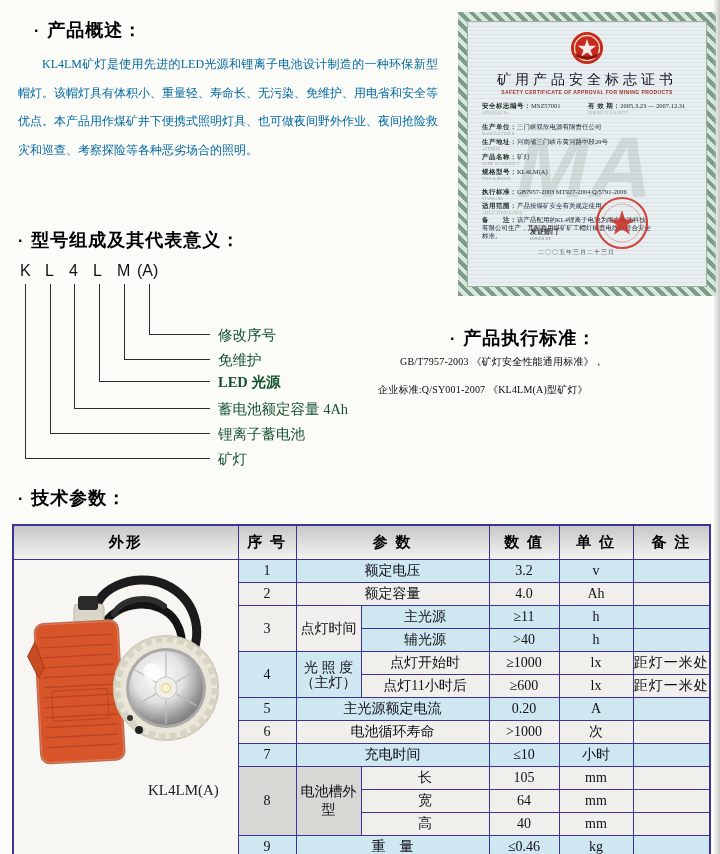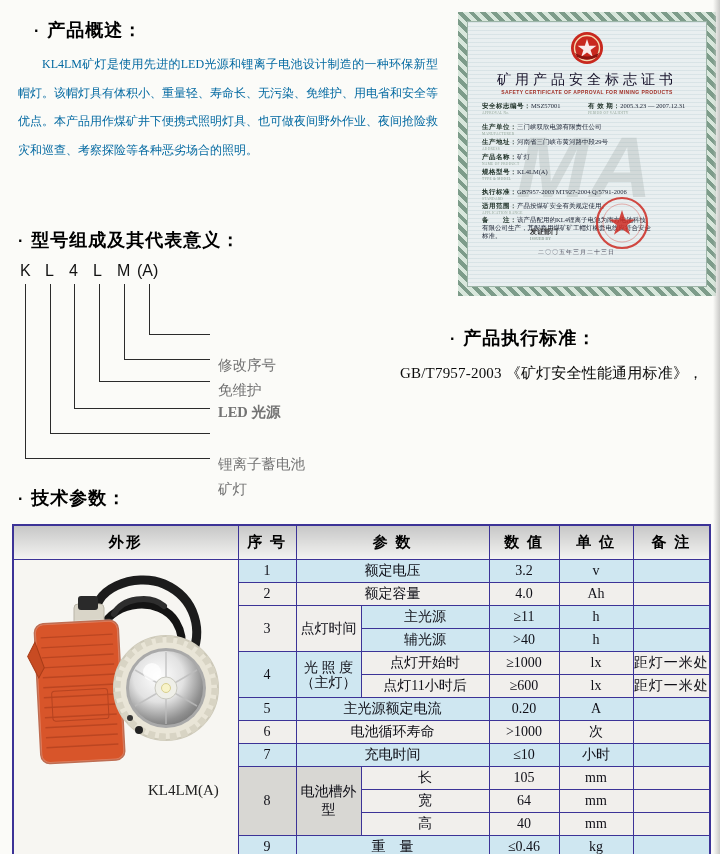--- a/index.html
+++ b/index.html
@@ -57,23 +57,23 @@
   #cert-remark{white-space:normal;width:170px;line-height:8px;}
   #cert-seal{position:absolute;left:125px;top:172px;}
   #cert-issuer{position:absolute;left:62px;top:205px;font-size:7px;font-weight:bold;color:#333;}
   #cert-date{position:absolute;left:70px;top:226px;font-size:6px;color:#445;letter-spacing:1px;}
   
   #model-diagram{position:absolute;left:18px;top:258px;width:420px;height:218px;}
   .model-letter{position:absolute;top:4px;font-size:16px;color:#111;font-family:"Liberation Sans","DejaVu Sans",sans-serif;}
   .dline{position:absolute;background:#2b2b2b;}
   .vline{width:1px;}
   .hline{height:1px;}
-  .model-label{position:absolute;left:200px;font-size:14.5px;color:#737373;white-space:nowrap;margin-top:30px;}
-  
-  #standards-block{position:absolute;left:378px;top:364px;width:342px;font-size:15px;color:#0a0a0a;}
+  .model-label{position:absolute;left:200px;font-size:14.5px;color:#14532d;white-space:nowrap;}
+  
+  #standards-block{position:absolute;left:378px;top:355px;width:342px;font-size:10px;color:#0a0a0a;}
   #standards-line1{margin-left:22px;letter-spacing:.2px;}
   #standards-line2{margin-top:14px;letter-spacing:.2px;}
   
   #tech-table{
     position:absolute;left:12px;top:524px;
     border-collapse:collapse;table-layout:fixed;width:699px;
     border:2px solid #3c3397;border-bottom-width:3px;
   }
   #tech-table td,#tech-table th{
     border:1px solid #3c3397;text-align:center;vertical-align:middle;
@@ -188,35 +188,37 @@
   <div class="dline vline" style="left:106px;top:26px;height:75px;"></div>
   <div class="dline hline" style="left:106px;top:101px;width:86px;"></div>
   <div class="model-label" style="top:93px;">免维护</div>
 
   <div class="dline vline" style="left:81px;top:26px;height:97px;"></div>
   <div class="dline hline" style="left:81px;top:123px;width:111px;"></div>
   <div class="model-label" style="top:115px;font-weight:bold;">LED 光源</div>
 
   <div class="dline vline" style="left:56px;top:26px;height:124px;"></div>
   <div class="dline hline" style="left:56px;top:150px;width:136px;"></div>
+  <div class="model-label" style="top:142px;">蓄电池额定容量 4Ah</div>
 
   <div class="dline vline" style="left:32px;top:26px;height:149px;"></div>
   <div class="dline hline" style="left:32px;top:175px;width:160px;"></div>
   <div class="model-label" style="top:167px;">锂离子蓄电池</div>
 
   <div class="dline vline" style="left:7px;top:26px;height:174px;"></div>
   <div class="dline hline" style="left:7px;top:200px;width:185px;"></div>
   <div class="model-label" style="top:192px;">矿灯</div>
 </div>
 
 <div class="sec-title" style="left:450px;top:326px;">
   <span class="bullet">·</span><span>产品执行标准：</span>
 </div>
 <div id="standards-block">
   <div id="standards-line1">GB/T7957-2003 《矿灯安全性能通用标准》，</div>
+  <div id="standards-line2">企业标准:Q/SY001-2007 《KL4LM(A)型矿灯》</div>
 </div>
 
 <div class="sec-title" style="left:18px;top:486px;">
   <span class="bullet">·</span><span>技术参数：</span>
 </div>
 
 <table id="tech-table">
   <colgroup>
     <col style="width:225px">
       <col style="width:58px">

